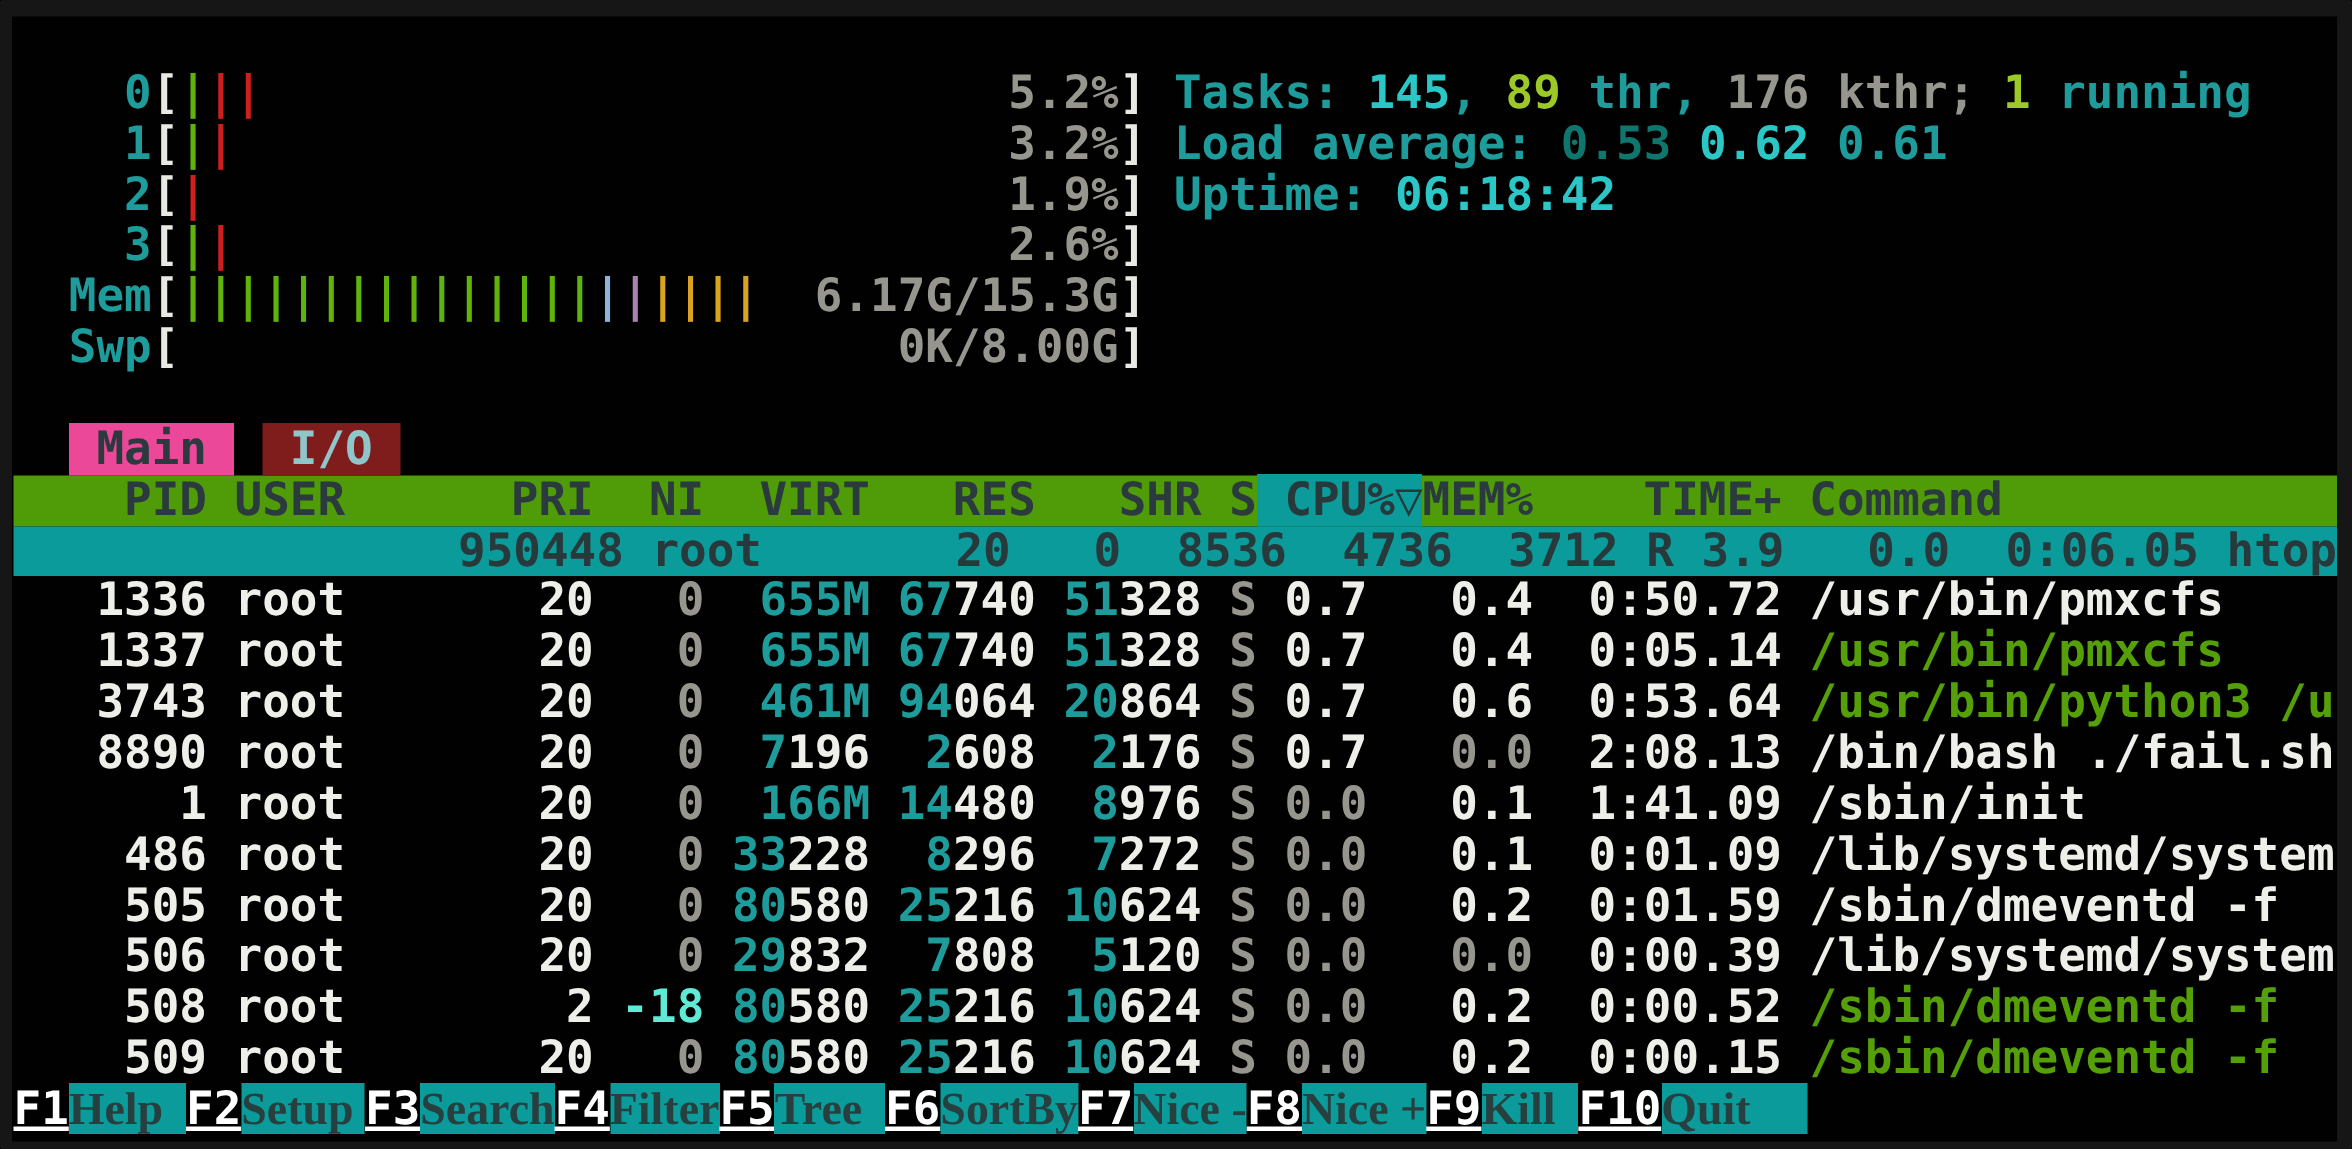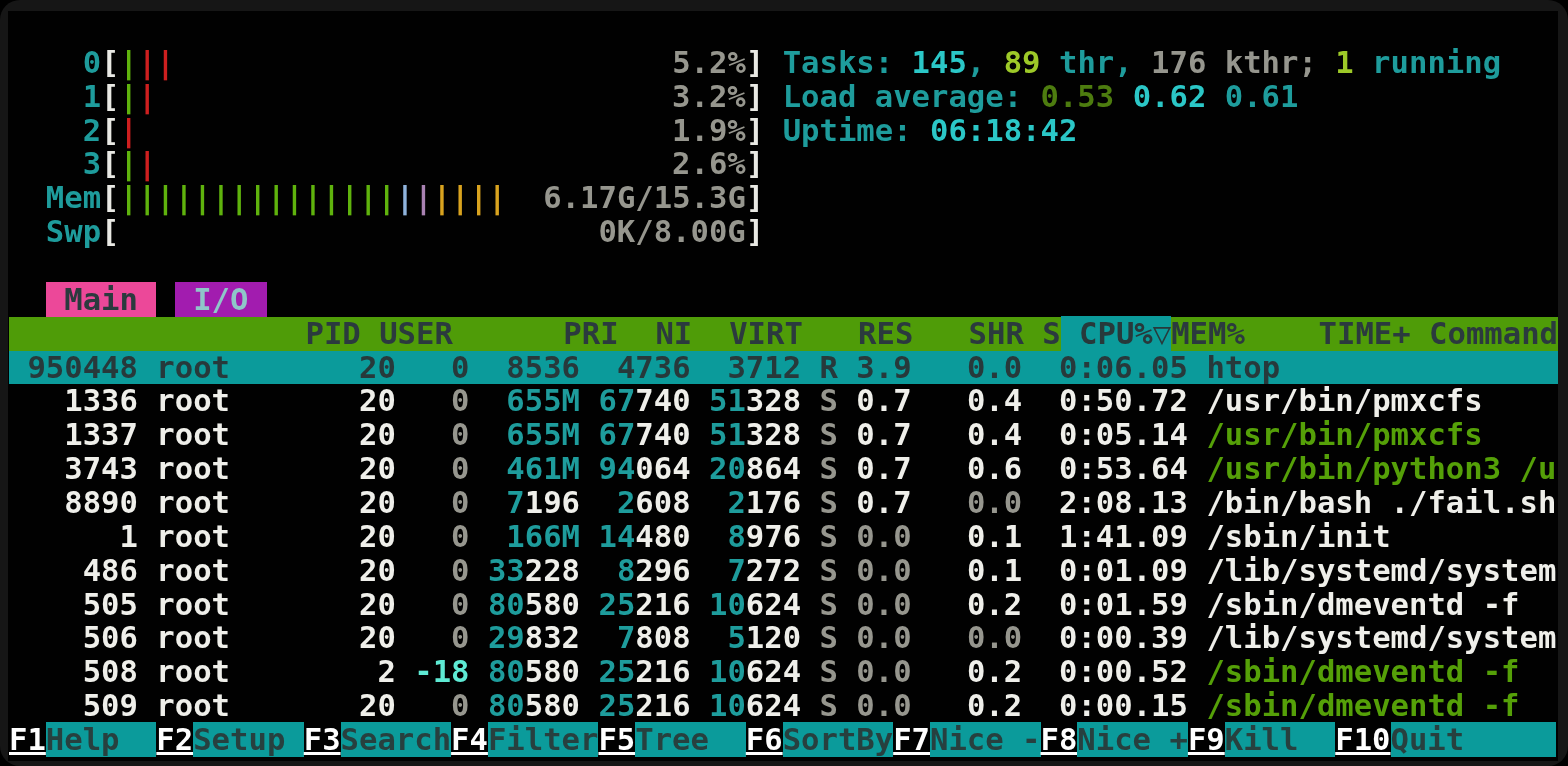--- a/index.html
+++ b/index.html
@@ -1,37 +1,37 @@
 <!DOCTYPE html>
 <html><head>
 <meta charset="utf-8">
 <style>
   html,body{margin:0;padding:0;background:#000;}
-  .frame{position:relative;width:1568px;height:766px;background:#161616;border-radius:20px;overflow:hidden;}
+  .frame{position:relative;width:1568px;height:766px;background:#161616;border-radius:2px;overflow:hidden;}
   .screen{position:absolute;left:8px;top:11px;right:10px;bottom:5px;background:#010101;overflow:hidden;}
   .term{
     position:absolute;left:1px;top:1px;right:0;bottom:0;
     font-family:"DejaVu Sans Mono","Liberation Mono",monospace;
     font-weight:700;
     font-size:30.6px;
     line-height:33.86px;
     white-space:pre;
     color:#EFEFEA;
     letter-spacing:0;
   }
   .row{min-height:33.86px;}
-  .row-hdr{background:#4F9C08;color:#2B3A3E;text-align:right;}
-  .row-sel{background:#0B9B9B;}
+  .row-hdr{background:#4F9C08;color:#2B3A3E;}
+  .row-sel{background:#0B9B9B;text-align:right;}
   .hdr-sort{background:#0B9B9B;color:#27393B;}
   .tab-active{background:#ec4899;color:#2B3A3E;}
-  .tab-inactive{background:#a21caf;color:#8FC6C9;}
+  .tab-inactive{background:#7f1d1d;color:#8FC6C9;}
   .fn-key{color:#FFFFFF;text-decoration:underline;}
-  .fn-label{background:#0B9B9B;color:#27403F;}
+  .fn-label{background:#0B9B9B;color:#27403F;font-family:Liberation Serif, serif;}
   .c-w{color:#EFEFEA}
-  .c-wb{color:#4d7c0f}
+  .c-wb{color:#0f766e}
   .c-g{color:#96968E}
   .c-c{color:#1E9C9C}
   .c-cb{color:#2BC7C7}
   .c-gr{color:#55A008}
   .c-grb{color:#9DC928}
   .c-r{color:#5eead4}
   .c-d{color:#27393B}
   .bracket{color:#E9E9E4}
   .bar-green{color:#5FB30D}
   .bar-red{color:#CE1F1F}

